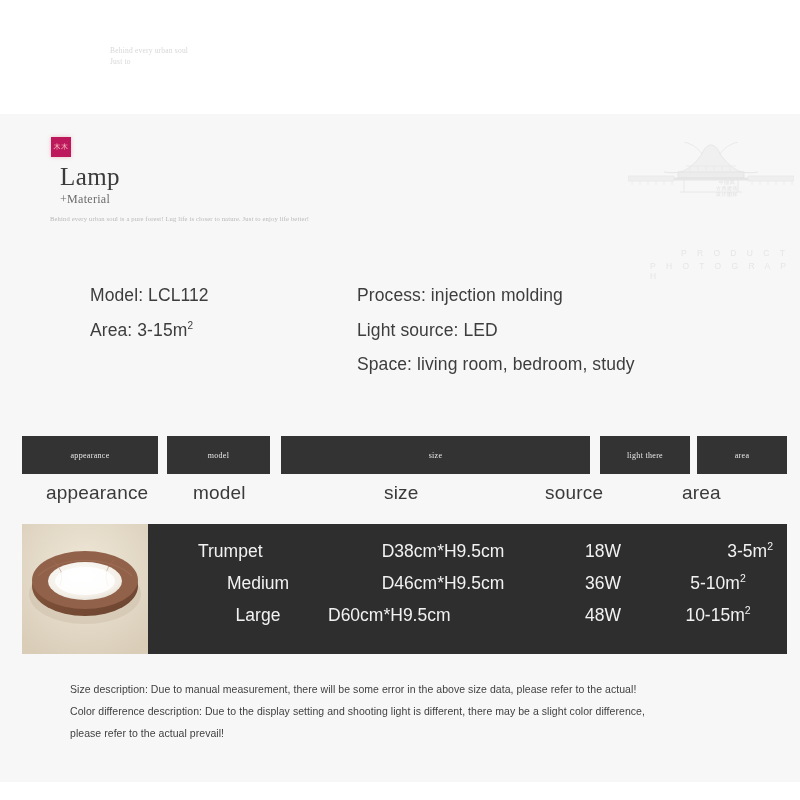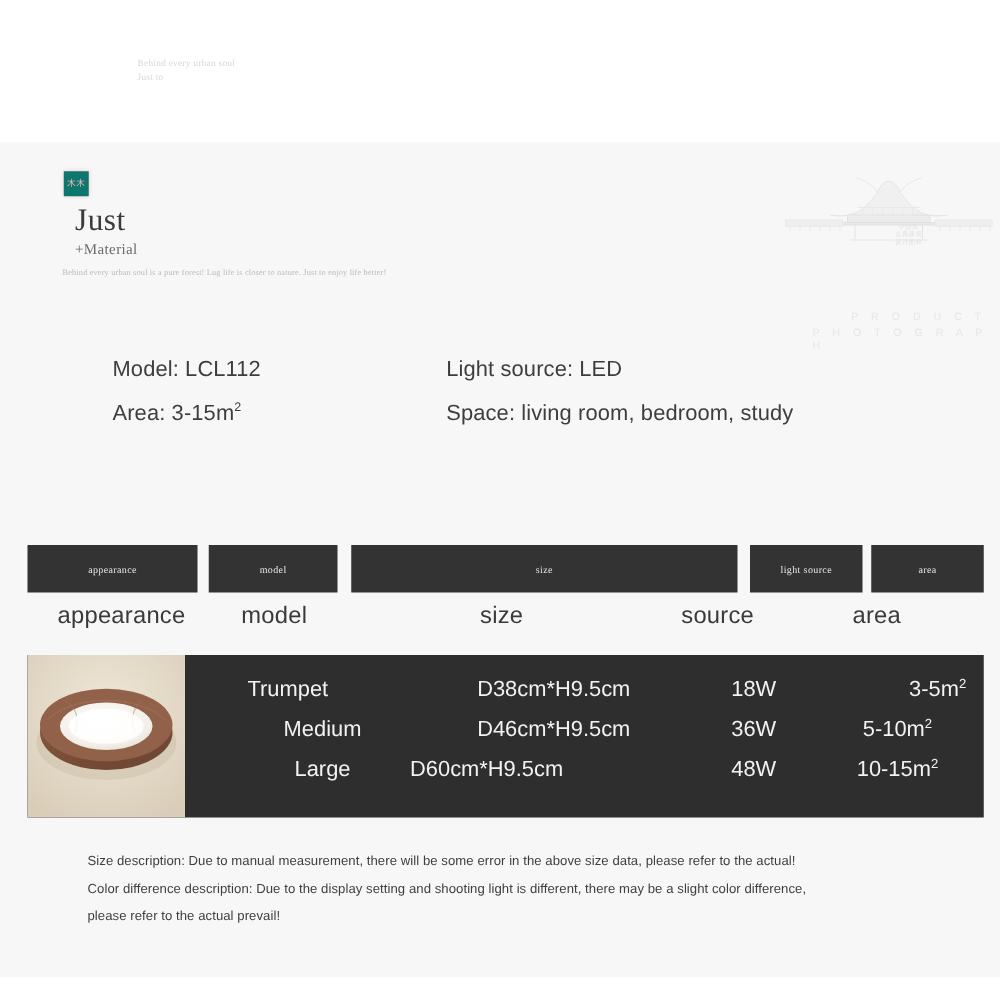--- a/index.html
+++ b/index.html
@@ -45,21 +45,21 @@
     left: 0; top: 782px;
     width: 800px; height: 18px;
     background: #ffffff;
   }
 
   
   .brand-badge {
     position: absolute;
     left: 51px; top: 137px;
     width: 20px; height: 20px;
-    background: #0f766e;
+    background: #be185d;
     box-shadow: 0 0 4px rgba(207,33,40,.25);
     display: flex;
     align-items: center;
     justify-content: center;
   }
   .brand-badge span {
     font-size: 7px;
     color: #f4b8ba;
     font-family: "Liberation Serif", serif;
     letter-spacing: .5px;
@@ -241,21 +241,21 @@
     <div>Just to</div>
   </div>
 </div>
 
 <div class="panel"></div>
 <div class="panel-bottom-line"></div>
 
 <div class="brand-badge">
   <span>木木</span>
 </div>
-<div class="brand-title">Just</div>
+<div class="brand-title">Lamp</div>
 <div class="brand-sub">+Material</div>
 <div class="brand-desc">Behind every urban soul is a pure forest! Lug life is closer to nature. Just to enjoy life better!</div>
 
 <div class="pavilion">
   <svg width="166" height="70" viewBox="0 0 166 70">
     <g fill="none" stroke="#dadada" stroke-width="0.8">
       <path d="M36 30 C58 34 66 22 74 12 C76 6 80 3 83 3 C86 3 90 6 92 12 C100 22 108 34 130 30" fill="#ececec" stroke="#d2d2d2"></path>
       <path d="M50 30 L116 30 L116 36 L50 36 Z" fill="#e4e4e4" stroke="#d0d0d0"></path>
       <path d="M46 36 L120 36 L120 38 L46 38 Z" fill="#dedede" stroke="#d0d0d0"></path>
       <path d="M56 38 L56 50 M110 38 L110 50" stroke="#d6d6d6"></path>
@@ -273,37 +273,38 @@
 <div class="pavilion-seal">中国风<br>古典建筑<br>设计图样</div>
 <div class="photo-word-1">P R O D U C T</div>
 <div class="photo-word-2">P H O T O G R A P H</div>
 
 <div class="specs">
   <div class="spec-col left">
     <div class="spec-line">Model: LCL112</div>
     <div class="spec-line"><span>Area: 3-15</span><span>m</span><sup>2</sup></div>
   </div>
   <div class="spec-col right">
+    <div class="spec-line">Process: injection molding</div>
     <div class="spec-line">Light source: LED</div>
     <div class="spec-line">Space: living room, bedroom, study</div>
   </div>
 </div>
 
 <div class="chips">
   <div class="chip" style="left:22px;width:136px;">
     <span>appearance</span>
   </div>
   <div class="chip" style="left:167px;width:103px;">
     <span>model</span>
   </div>
   <div class="chip size-chip" style="left:281px;width:309px;">
     <span>size</span>
   </div>
   <div class="chip" style="left:600px;width:90px;">
-    <span>light source</span>
+    <span>light there</span>
   </div>
   <div class="chip" style="left:697px;width:90px;">
     <span>area</span>
   </div>
 </div>
 
 <div class="col-labels">
   <div class="col-label" style="left:46px;">appearance</div>
   <div class="col-label" style="left:193px;">model</div>
   <div class="col-label" style="left:384px;">size</div>

